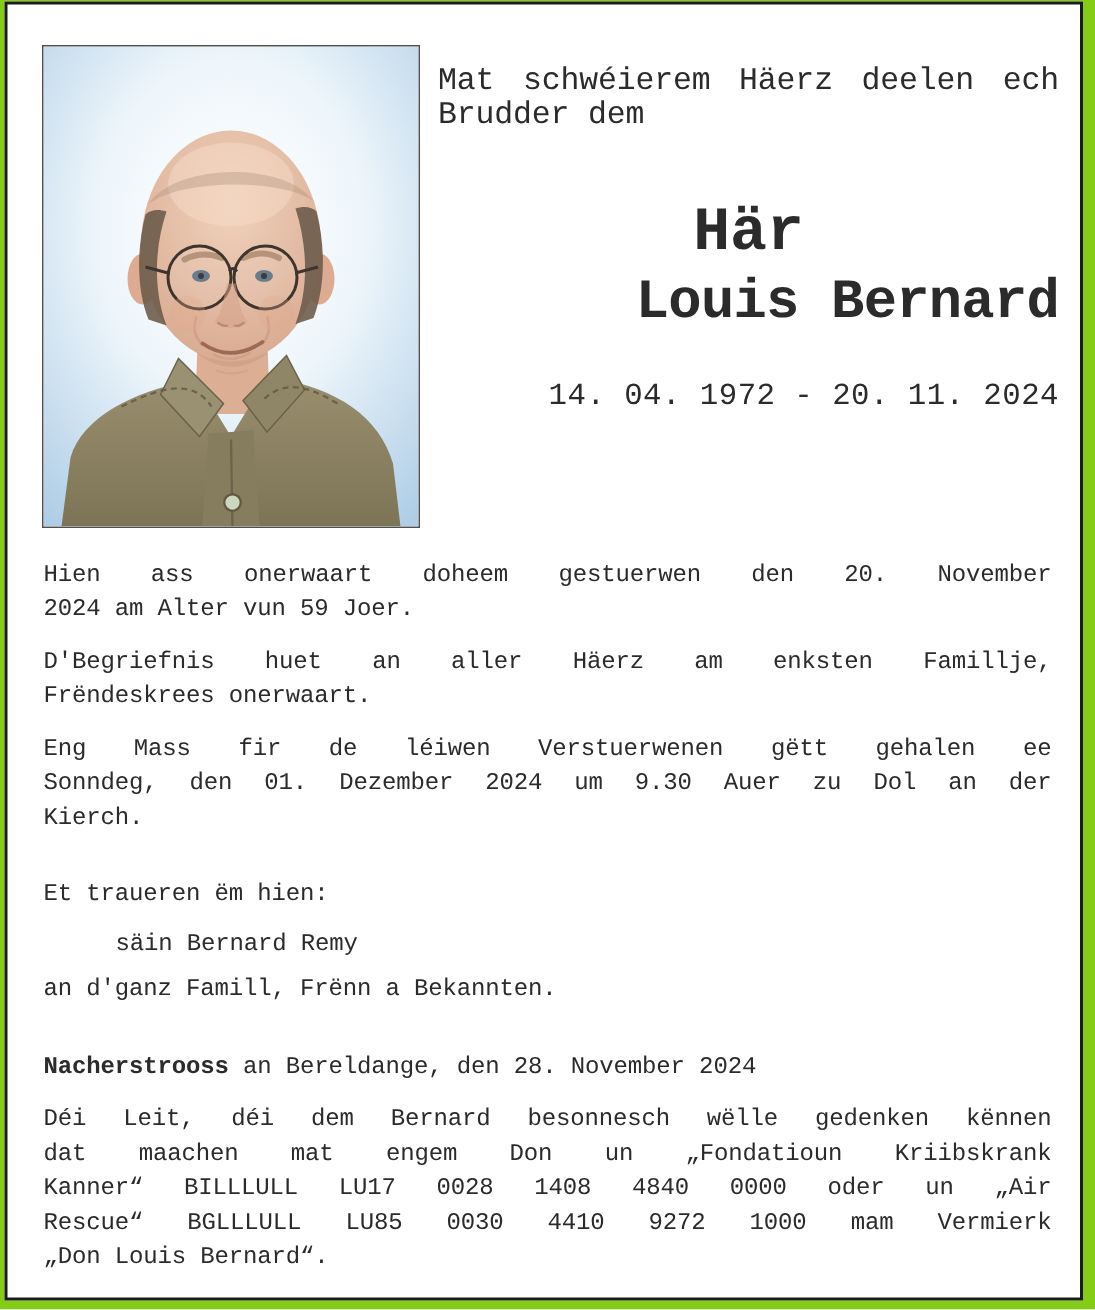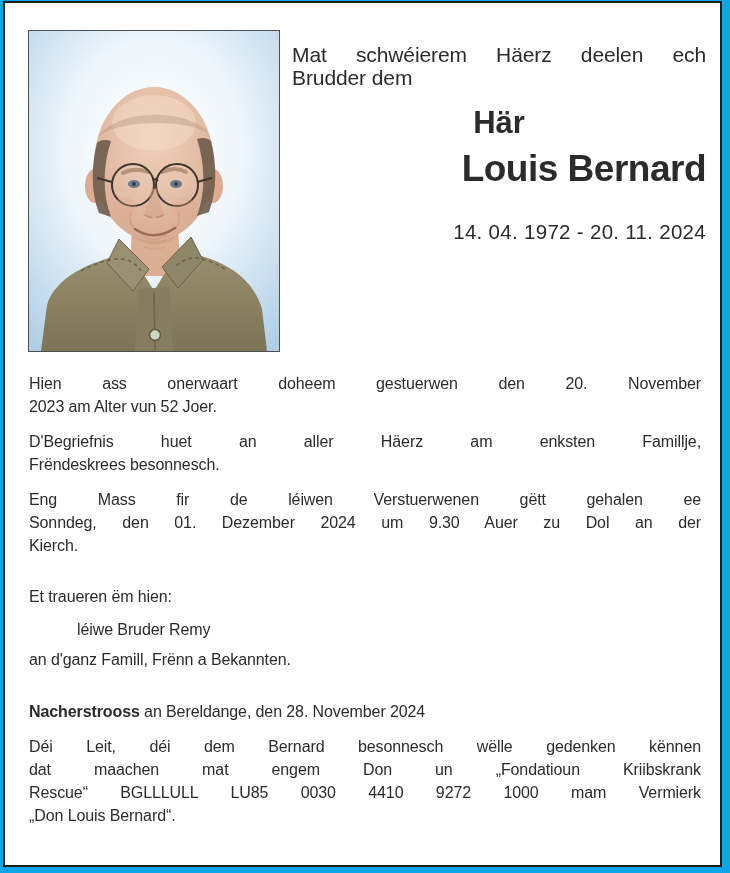--- a/index.html
+++ b/index.html
@@ -1,24 +1,24 @@
 <!DOCTYPE html>
 <html><head>
 <meta charset="utf-8">
 <style>
   html,body{margin:0;padding:0;background:#ffffff;}
-  .page{position:relative;width:730px;height:873px;background:#0ea5e9;overflow:hidden;
-        font-family:Liberation Sans, sans-serif;color:#2b2b2b;}
+  .page{position:relative;width:730px;height:873px;background:#84cc16;overflow:hidden;
+        font-family:Liberation Mono, monospace;color:#2b2b2b;}
   .frame{position:absolute;left:3px;top:1px;width:719px;height:866px;
          border:2.5px solid #1c1c1c;box-sizing:border-box;background:#ffffff;}
   .photo-wrap{position:absolute;left:28px;top:30px;width:250px;height:320px;
               border:1.5px solid #4f4f4f;box-sizing:content-box;overflow:hidden;}
   .right-col{position:absolute;left:292px;top:43px;width:414px;}
   .intro{font-size:21px;line-height:23px;letter-spacing:-0.1px;}
-  .title{margin-top:17px;text-align:center;font-weight:bold;font-size:31px;line-height:34px;}
+  .title{margin-top:50px;text-align:center;font-weight:bold;font-size:41px;line-height:34px;}
   .name{text-align:right;font-weight:bold;font-size:37px;line-height:46px;margin-top:6px;letter-spacing:-0.5px;}
   .dates{text-align:right;font-size:20.5px;margin-top:28px;letter-spacing:0.3px;}
   .main{position:absolute;left:29px;top:372px;width:672px;font-size:16px;line-height:23px;letter-spacing:-0.1px;}
   .para{margin:0 0 12px 0;}
   .para.gap-large{margin-bottom:28px;}
   .jline{text-align:justify;}
   .jline.stretch{text-align-last:justify;}
   .mourning-lead{margin:0 0 10px 0;}
   .mourner{margin:0 0 7px 0;padding-left:48px;}
   .mourning-close{margin:0 0 29px 0;}
@@ -114,38 +114,39 @@
         <div class="jline">Brudder dem</div>
       </div>
     <div class="title">Här</div>
     <div class="name">Louis Bernard</div>
     <div class="dates">14. 04. 1972 - 20. 11. 2024</div>
   </div>
 
   <div class="main">
     <div class="para">
         <div class="jline stretch">Hien ass onerwaart doheem gestuerwen den 20. November</div>
-        <div class="jline">2023 am Alter vun 52 Joer.</div>
+        <div class="jline">2024 am Alter vun 59 Joer.</div>
       </div>
     <div class="para">
         <div class="jline stretch">D'Begriefnis huet an aller Häerz am enksten Famillje,</div>
-        <div class="jline">Frëndeskrees besonnesch.</div>
+        <div class="jline">Frëndeskrees onerwaart.</div>
       </div>
     <div class="para gap-large">
         <div class="jline stretch">Eng Mass fir de léiwen Verstuerwenen gëtt gehalen ee</div>
         <div class="jline stretch">Sonndeg, den 01. Dezember 2024 um 9.30 Auer zu Dol an der</div>
         <div class="jline">Kierch.</div>
       </div>
 
     <div class="mourning-lead">Et traueren ëm hien:</div>
-    <div class="mourner">léiwe Bruder Remy</div>
+    <div class="mourner">säin Bernard Remy</div>
     <div class="mourning-close">an d'ganz Famill, Frënn a Bekannten.</div>
 
     <div class="place-line"><b>Nacherstrooss</b><span> an Bereldange, den 28. November 2024</span></div>
 
     <div class="donation">
         <div class="jline stretch">Déi Leit, déi dem Bernard besonnesch wëlle gedenken kënnen</div>
         <div class="jline stretch">dat maachen mat engem Don un „Fondatioun Kriibskrank</div>
+        <div class="jline stretch">Kanner“ BILLLULL LU17 0028 1408 4840 0000 oder un „Air</div>
         <div class="jline stretch">Rescue“ BGLLLULL LU85 0030 4410 9272 1000 mam Vermierk</div>
         <div class="jline">„Don Louis Bernard“.</div>
       </div>
   </div>
 </div>
 
 </body></html>

